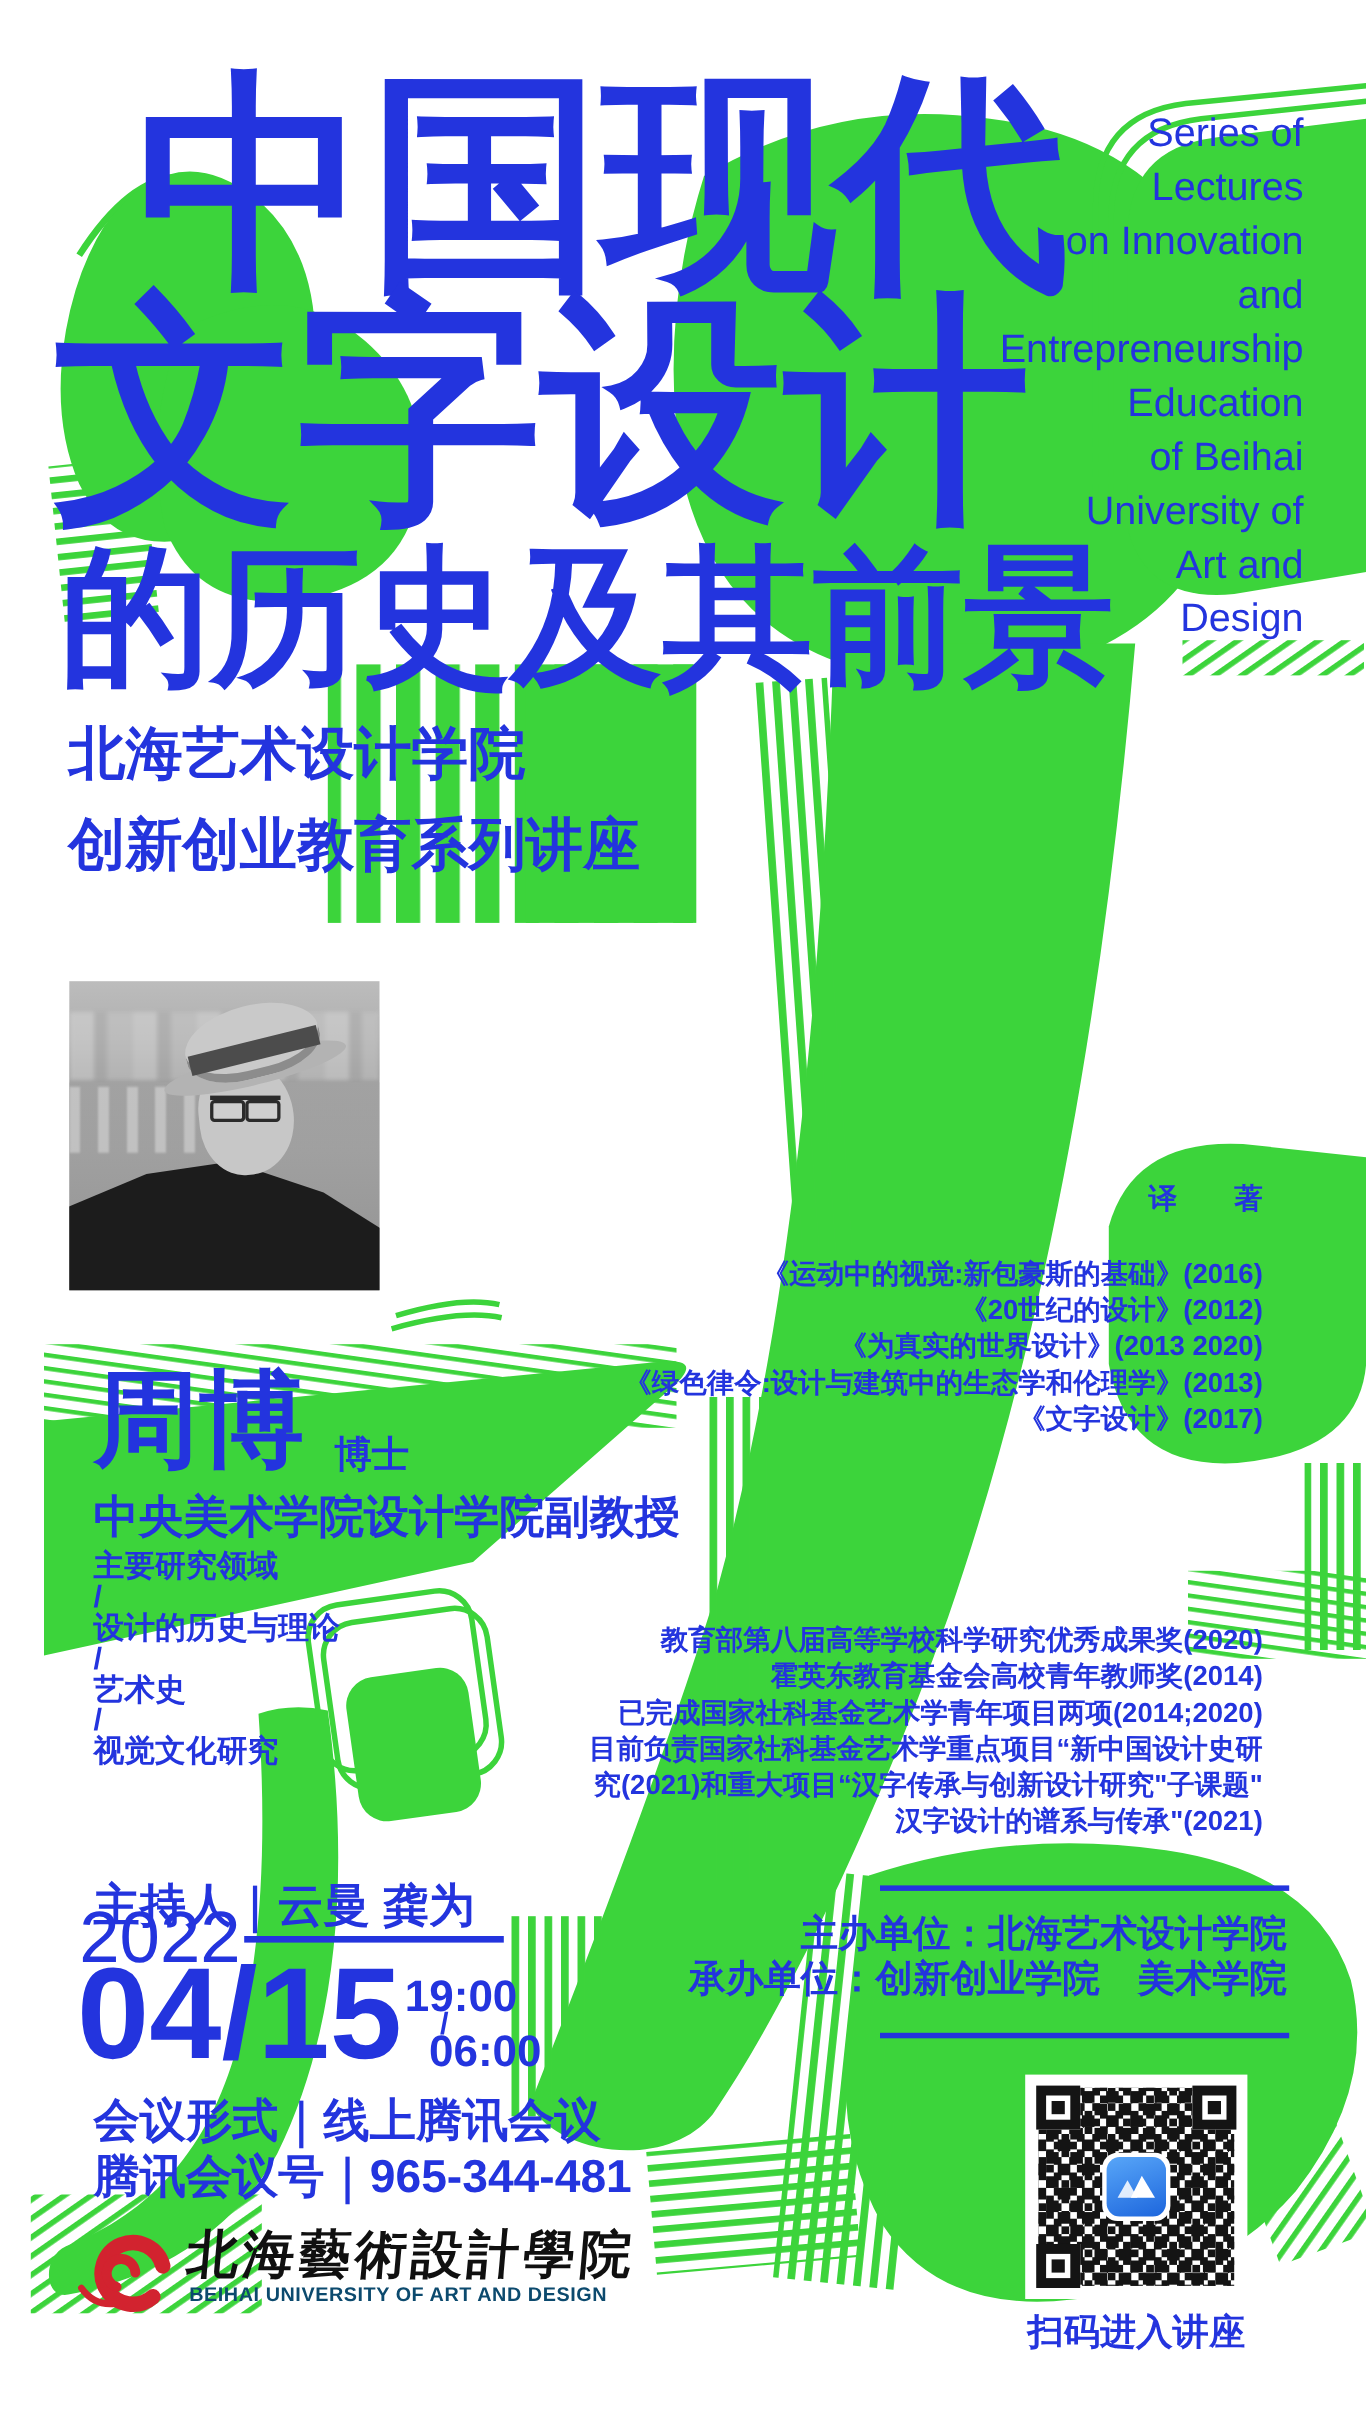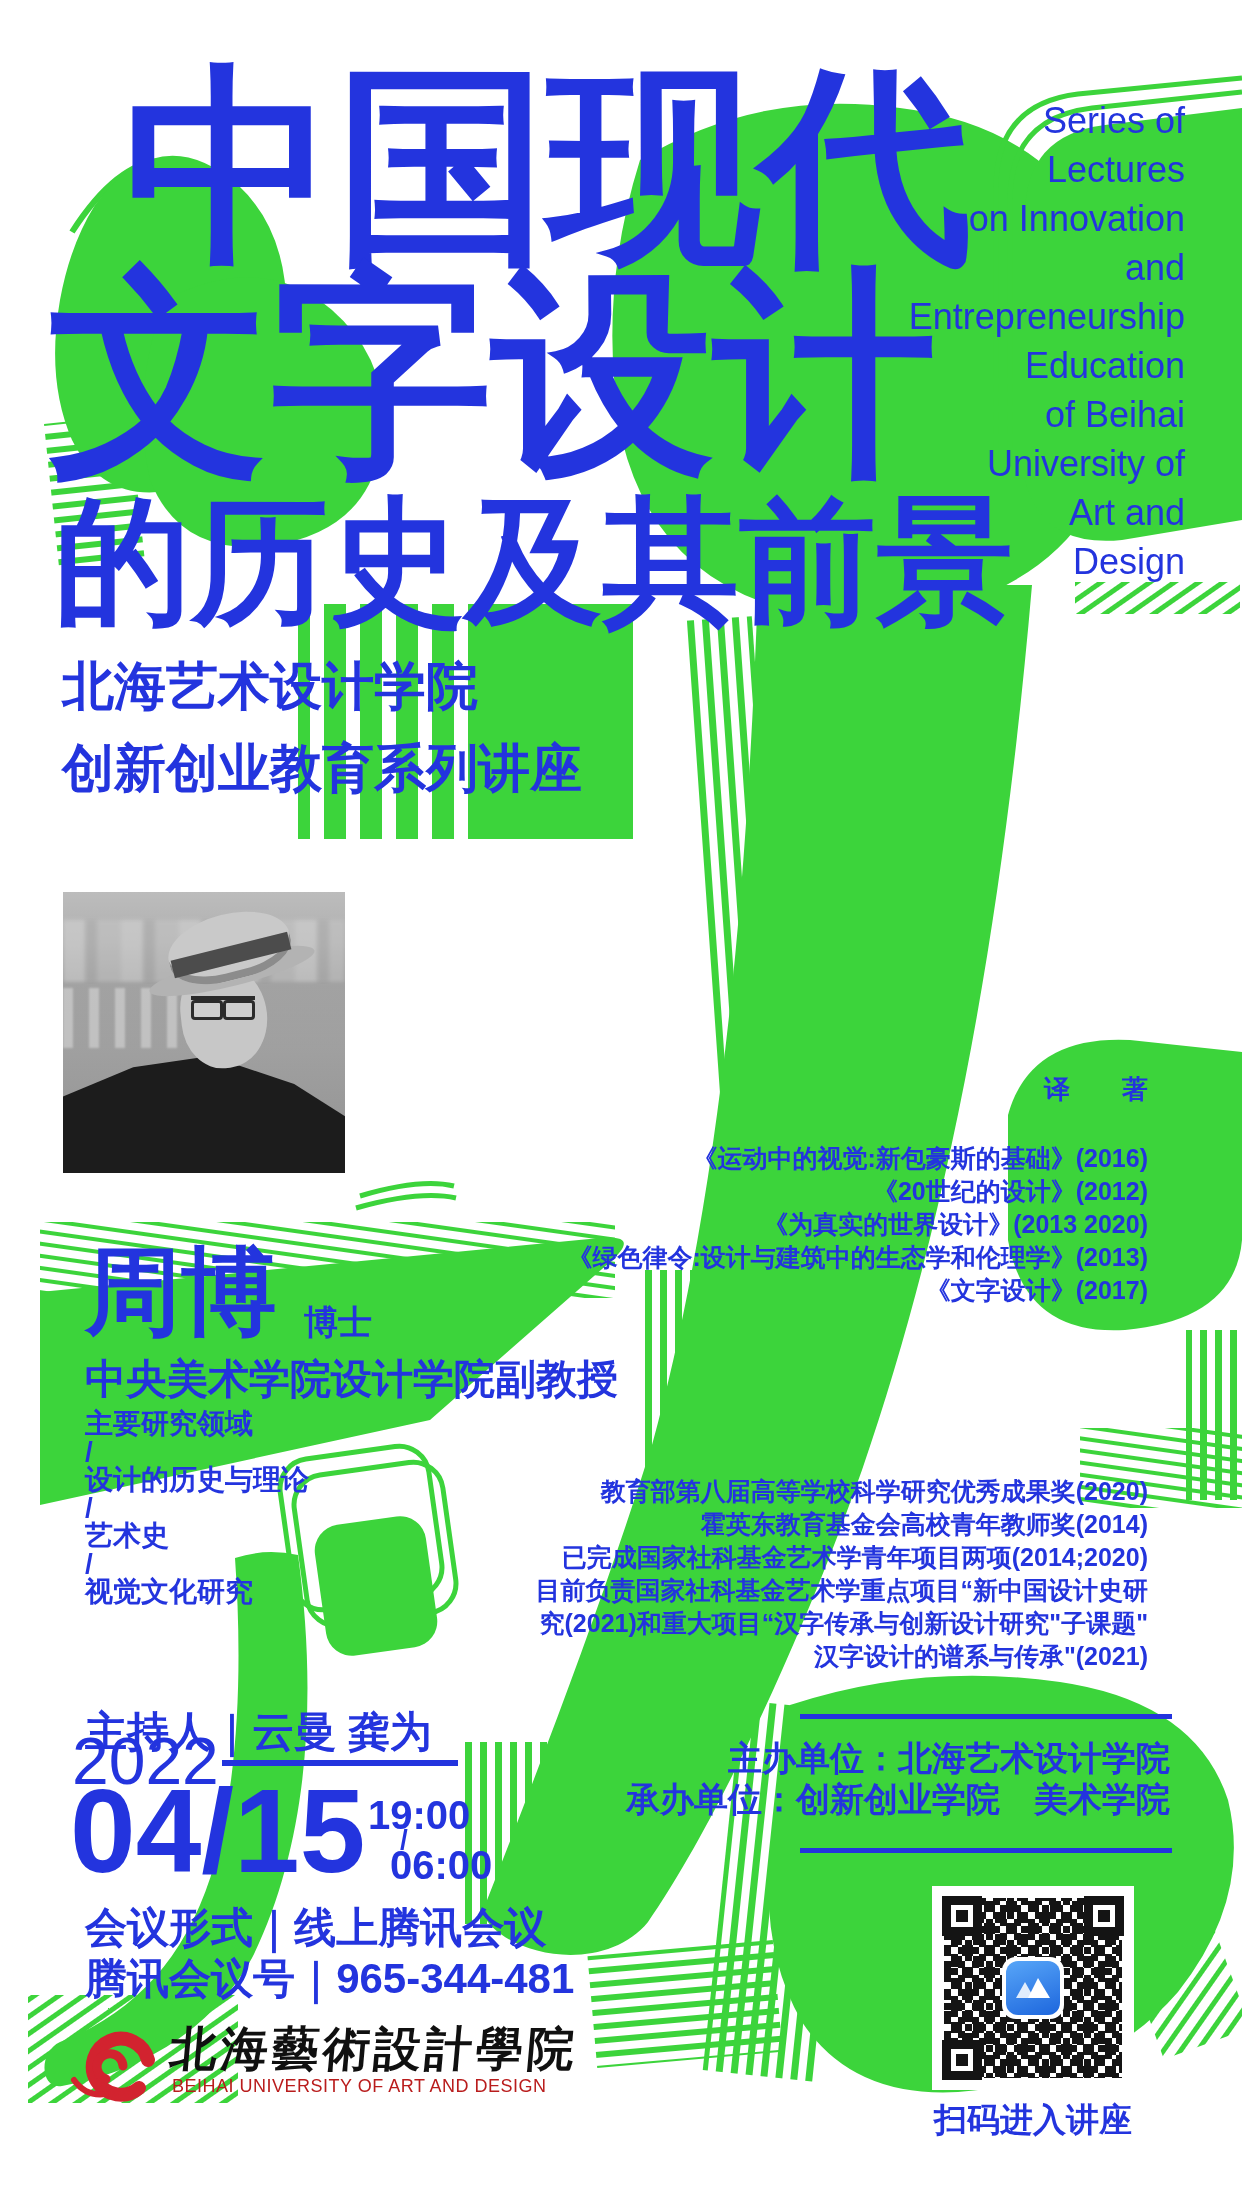--- a/index.html
+++ b/index.html
@@ -82,21 +82,21 @@
   .f1{left:10px;top:10px;} .f2{right:10px;top:10px;} .f3{left:10px;bottom:10px;}
   .tmwrap{position:absolute;left:50%;top:50%;width:62px;height:62px;transform:translate(-50%,-50%);
       background:#fff;border-radius:14px;display:flex;align-items:center;justify-content:center;}
   .tm{width:54px;height:54px;border-radius:12px;background:linear-gradient(160deg,#58a6f8,#1d66dd);}
   .qrcap{left:932px;top:2098px;width:202px;text-align:center;font-size:33px;font-weight:700;}
 
   
   .swirl{left:60px;top:2028px;}
   .logocn{left:170px;top:2018px;font-size:47px;font-weight:700;color:#101010;letter-spacing:4px;
       font-family:"DejaVu Serif","Liberation Serif",serif;transform:skewX(-5deg);}
-  .logoen{left:172px;top:2076px;font-size:18px;font-weight:400;color:#b91c1c;letter-spacing:.5px;}
+  .logoen{left:172px;top:2076px;font-size:18px;font-weight:700;color:#0c4a6e;letter-spacing:.5px;}
 </style>
 </head>
 <body>
 
 <div class="poster">
 
   <svg class="abs deco" viewBox="0 0 1242 2208" xmlns="http://www.w3.org/2000/svg">
     <defs>
       <pattern id="pv" width="15" height="10" patternUnits="userSpaceOnUse">
           <rect width="7" height="10" fill="#3CD43B"></rect>

